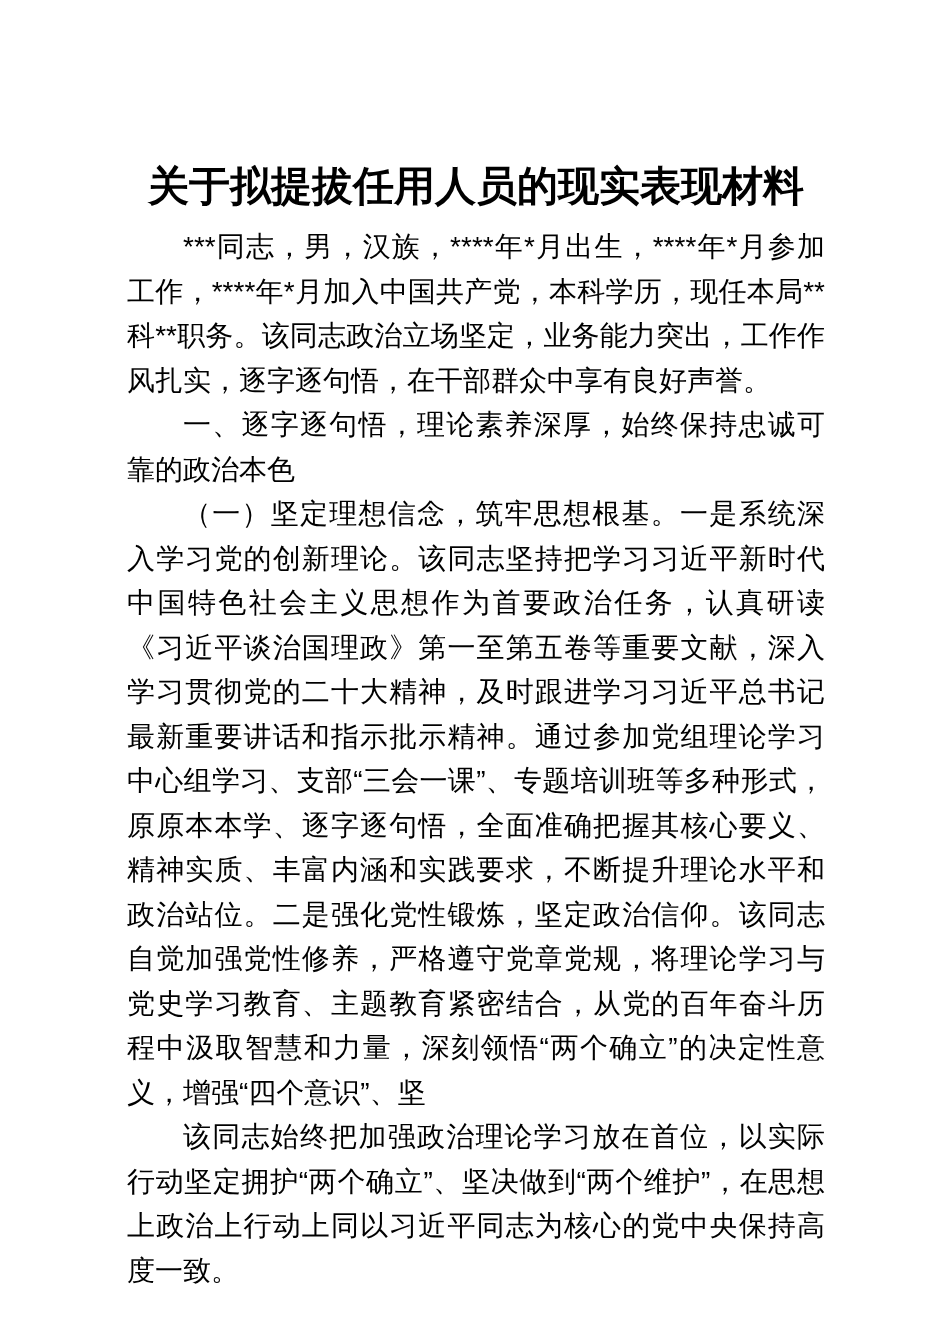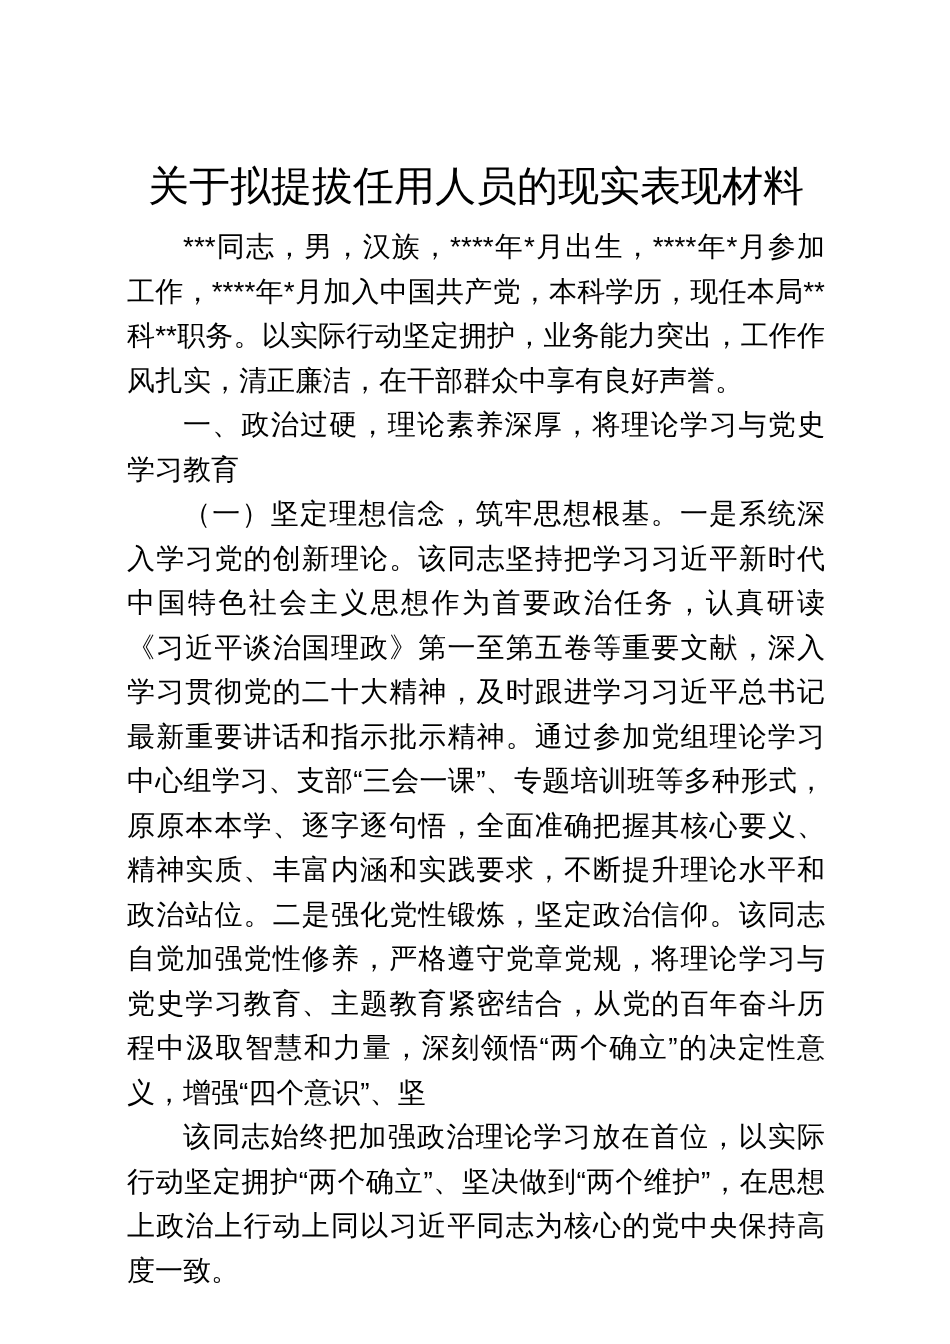--- a/index.html
+++ b/index.html
@@ -18,21 +18,21 @@
   .content {
     box-sizing: border-box;
     padding: 158px 125px 0 127px;
     color: #000000;
   }
   .doc-title {
     margin: 0 0 11px 0;
     font-family: "Liberation Serif", "DejaVu Serif", serif;
     font-size: 41px;
     line-height: 56px;
-    font-weight: normal;
+    font-weight: bold;
     text-align: center;
     color: #000000;
     letter-spacing: 0px;
   }
   .doc-para {
     margin: 0;
     font-family: "Liberation Sans", "DejaVu Sans", sans-serif;
     font-size: 28px;
     line-height: 44.5px;
     text-align: justify;
@@ -41,18 +41,18 @@
     color: #000000;
     word-break: break-all;
   }
 </style>
 </head>
 <body>
 
 <div class="page">
   <div class="content">
     <h1 class="doc-title">关于拟提拔任用人员的现实表现材料</h1>
-    <p class="doc-para">***同志，男，汉族，****年*月出生，****年*月参加工作，****年*月加入中国共产党，本科学历，现任本局**科**职务。以实际行动坚定拥护，业务能力突出，工作作风扎实，清正廉洁，在干部群众中享有良好声誉。</p>
-    <p class="doc-para">一、政治过硬，理论素养深厚，将理论学习与党史学习教育</p>
+    <p class="doc-para">***同志，男，汉族，****年*月出生，****年*月参加工作，****年*月加入中国共产党，本科学历，现任本局**科**职务。该同志政治立场坚定，业务能力突出，工作作风扎实，逐字逐句悟，在干部群众中享有良好声誉。</p>
+    <p class="doc-para">一、逐字逐句悟，理论素养深厚，始终保持忠诚可靠的政治本色</p>
     <p class="doc-para">（一）坚定理想信念，筑牢思想根基。一是系统深入学习党的创新理论。该同志坚持把学习习近平新时代中国特色社会主义思想作为首要政治任务，认真研读《习近平谈治国理政》第一至第五卷等重要文献，深入学习贯彻党的二十大精神，及时跟进学习习近平总书记最新重要讲话和指示批示精神。通过参加党组理论学习中心组学习、支部“三会一课”、专题培训班等多种形式，原原本本学、逐字逐句悟，全面准确把握其核心要义、精神实质、丰富内涵和实践要求，不断提升理论水平和政治站位。二是强化党性锻炼，坚定政治信仰。该同志自觉加强党性修养，严格遵守党章党规，将理论学习与党史学习教育、主题教育紧密结合，从党的百年奋斗历程中汲取智慧和力量，深刻领悟“两个确立”的决定性意义，增强“四个意识”、坚</p>
     <p class="doc-para">该同志始终把加强政治理论学习放在首位，以实际行动坚定拥护“两个确立”、坚决做到“两个维护”，在思想上政治上行动上同以习近平同志为核心的党中央保持高度一致。</p>
   </div>
 </div>
 
 </body></html>

